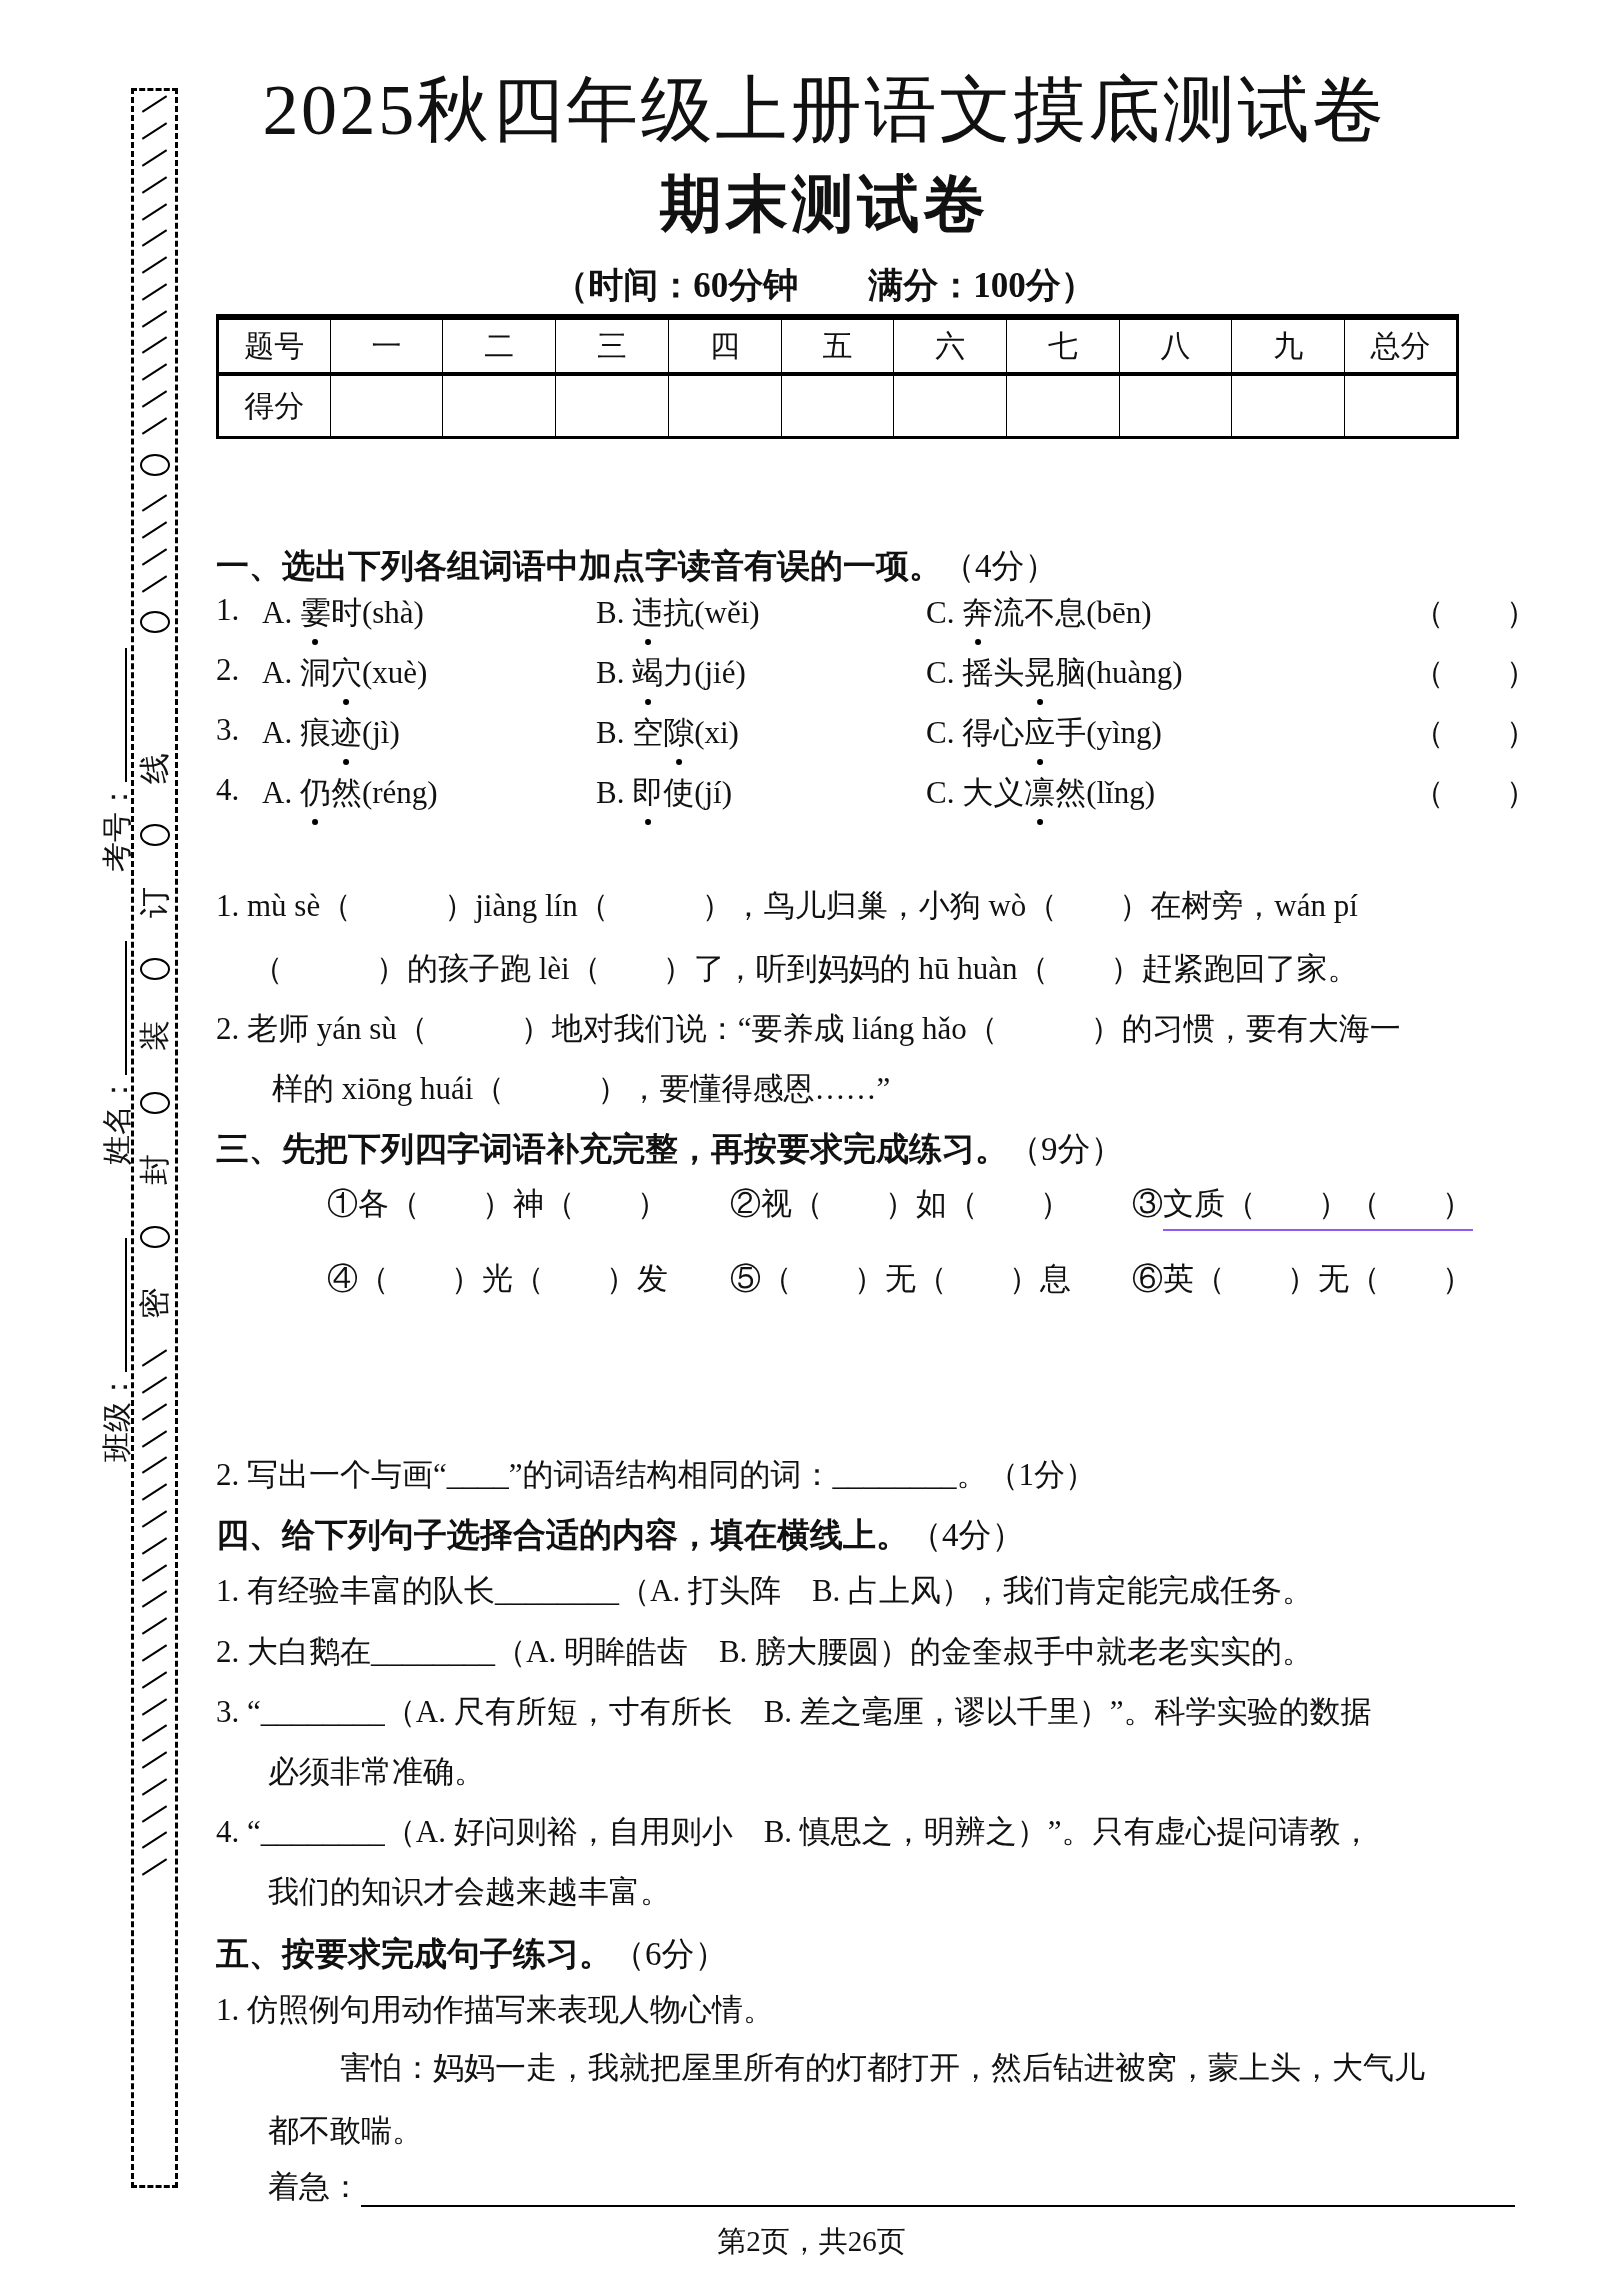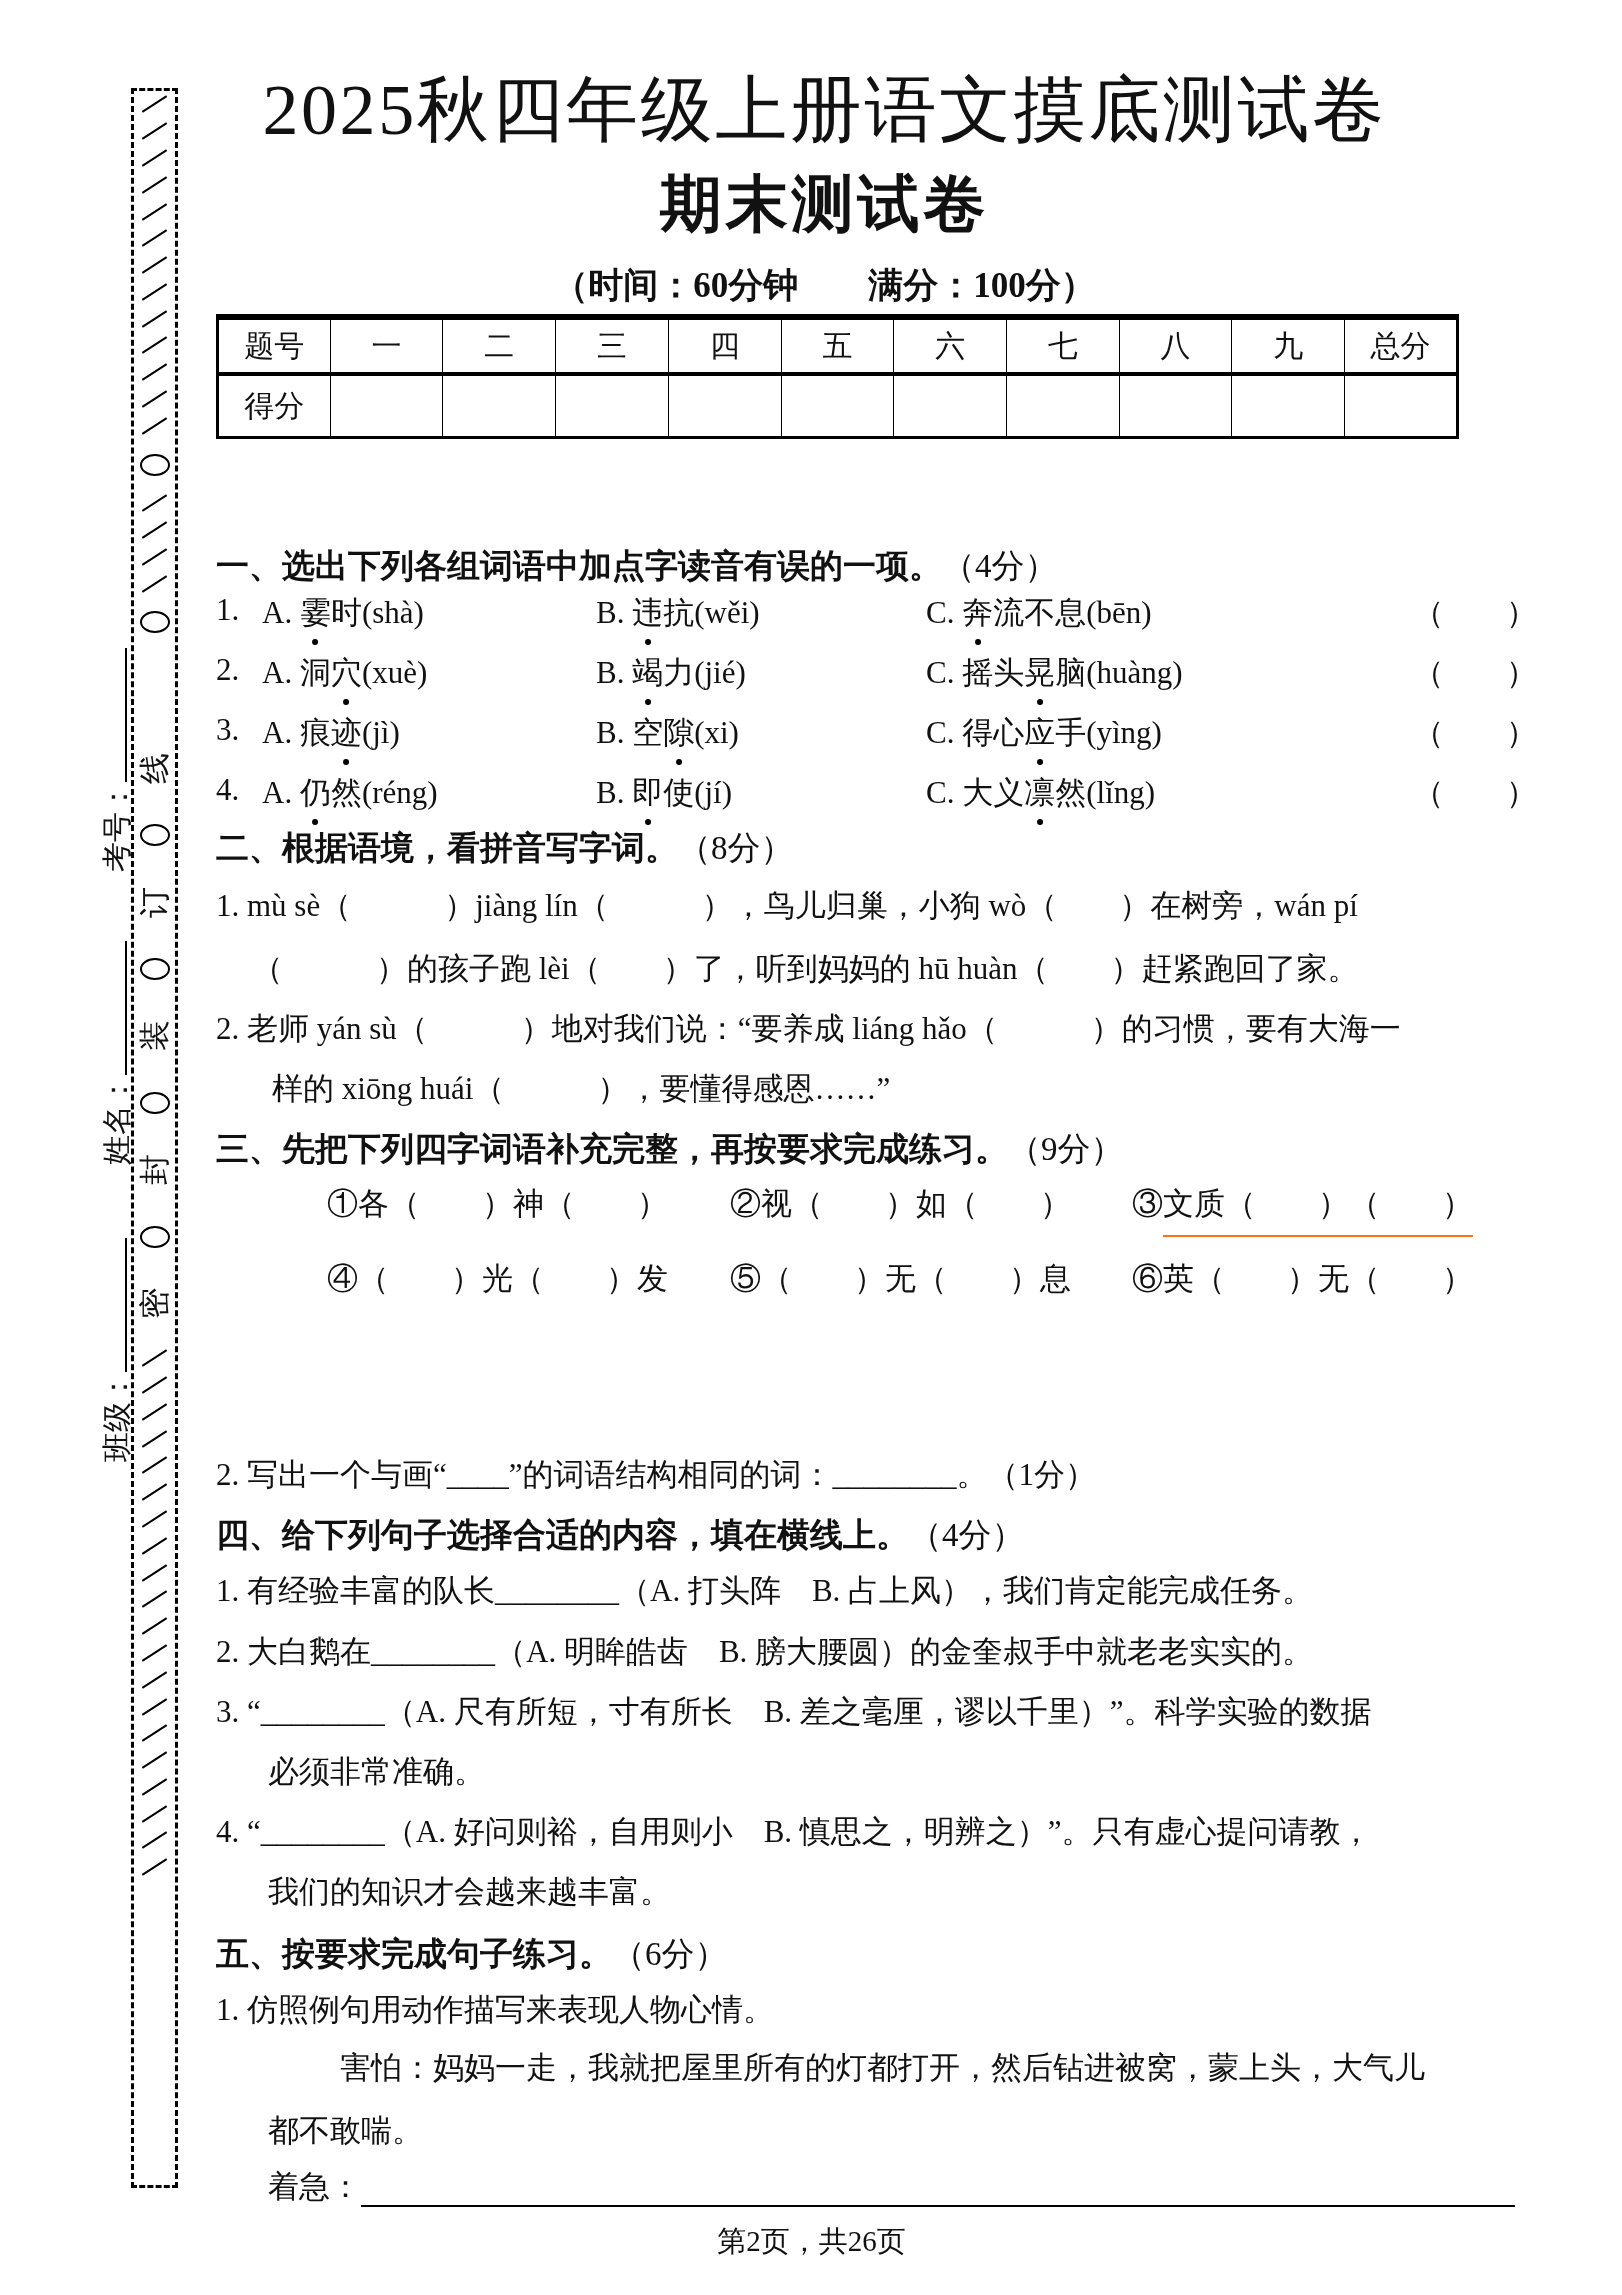--- a/index.html
+++ b/index.html
@@ -28,21 +28,21 @@
   .s1row{position:relative;height:60px;font-size:31px;}
   .s1row span.cell{position:absolute;top:0;white-space:nowrap;}
   .c-num{left:0;}
   .c-a{left:46px;}
   .c-b{left:380px;}
   .c-c{left:710px;}
   .c-ans{left:1197px;}
   .du{position:relative;display:inline-block;}
   .du::after{content:"";position:absolute;left:50%;bottom:-10.5px;width:5.9px;height:5.9px;
              border-radius:50%;background:#000;transform:translateX(-50%);}
-  .ul{border-bottom:2px solid #f97316;padding-bottom:14px;}
+  .ul{border-bottom:2px solid #8b5cf6;padding-bottom:8px;}
   .s3item{position:absolute;top:0;white-space:nowrap;}
   .fillrow{position:absolute;display:flex;align-items:flex-end;}
   .fill-line{flex:1;border-bottom:2px solid #000;height:34px;}
   
   .vlabel{position:absolute;transform:rotate(-90deg);transform-origin:0 0;
           white-space:nowrap;font-size:30px;}
   .lblank{display:inline-block;width:134px;height:6.5px;border-bottom:2px solid #000;}
   .strip{position:absolute;left:131px;top:88px;width:41px;height:2094px;
          border:3.3px dashed #000;display:flex;flex-direction:column;align-items:center;}
   .slash{width:29px;height:0;border-top:2.6px solid #000;transform:rotate(-33deg);margin:12.4px 0;}
@@ -202,23 +202,20 @@
 
       <div class="s1row">
         <span class="cell c-num">4.</span>
         <span class="cell c-a"><span>A.</span> <span></span><span class="du">仍</span><span>然(réng)</span></span>
         <span class="cell c-b"><span>B.</span> <span></span><span class="du">即</span><span>使(jí)</span></span>
         <span class="cell c-c"><span>C.</span> <span>大义</span><span class="du">凛</span><span>然(lǐng)</span></span>
         <span class="cell c-ans">（　　）</span>
       </div>
     </div>
 
-  <div class="sec-head" style="top:826px;">
-    <span>二、根据语境，看拼音写字词。</span><span class="score">（8分）</span>
-  </div>
   <div class="bline" style="left:216px;top:885px;">1. mù sè（　　　）jiàng lín（　　　），鸟儿归巢，小狗 wò（　　）在树旁，wán pí</div>
   <div class="bline" style="left:252px;top:948px;">（　　　）的孩子跑 lèi（　　）了，听到妈妈的 hū huàn（　　）赶紧跑回了家。</div>
   <div class="bline" style="left:216px;top:1008px;">2. 老师 yán sù（　　　）地对我们说：“要养成 liáng hǎo（　　　）的习惯，要有大海一</div>
   <div class="bline" style="left:272px;top:1068px;">样的 xiōng huái（　　　），要懂得感恩……”</div>
 
   <div class="sec-head" style="top:1127px;">
     <span>三、先把下列四字词语补充完整，再按要求完成练习。</span><span class="score">（9分）</span>
   </div>
   <div class="abs" style="left:216px;top:1183px;width:1309px;height:46px;">
     <span class="s3item bline" style="left:111px;top:0;"><span>①</span><span>各（　　）神（　　）</span></span>

